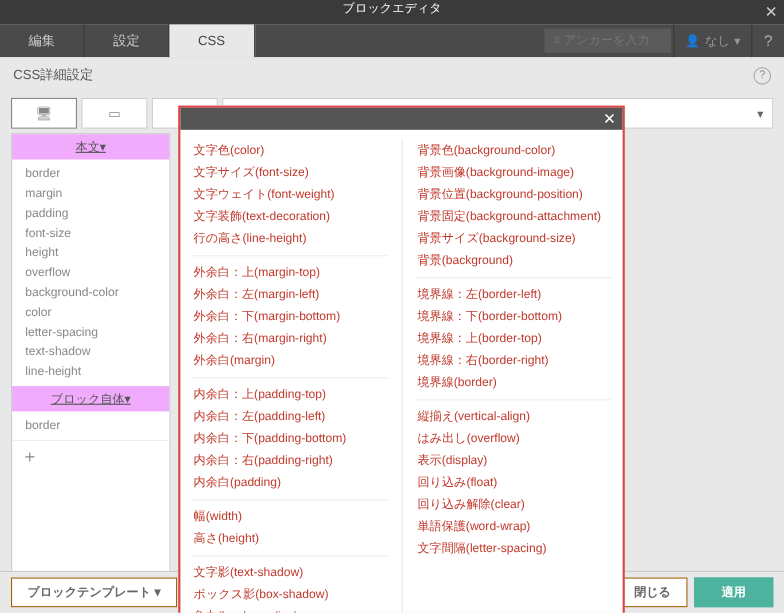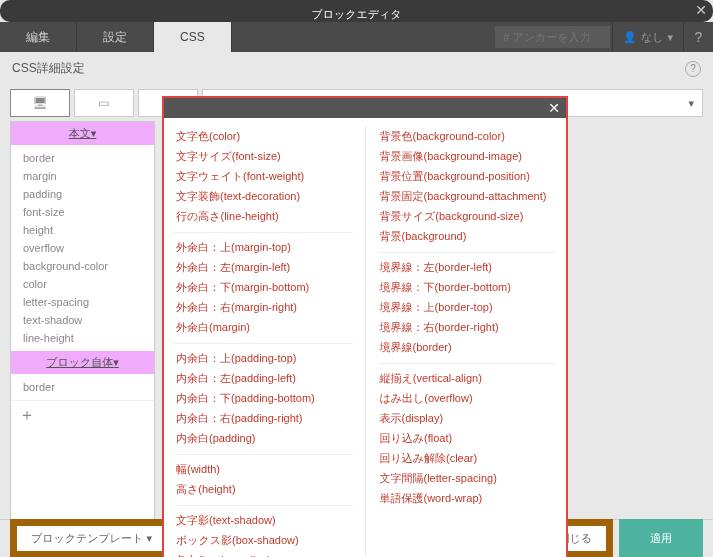--- a/index.html
+++ b/index.html
@@ -11,25 +11,24 @@
     height: 557px;
     overflow: hidden;
     position: relative;
   }
 
   .window-titlebar {
     background: #3a3a3a;
     color: #fff;
     height: 22px;
     display: flex;
-    align-items: flex-end;
+    align-items: flex-start;
     justify-content: center;
     position: relative;
     font-size: 11px;
-    border-radius: 10px;
   }
   .window-titlebar .close {
     position: absolute;
     right: 6px;
     top: 2px;
     color: #ccc;
     cursor: pointer;
     font-size: 14px;
   }
 
@@ -230,26 +229,27 @@
     right: 0;
     background: #e8e8e8;
     border-top: 1px solid #ccc;
     height: 38px;
     display: flex;
     align-items: center;
     padding: 0 10px;
     gap: 6px;
   }
   .bottombar .btn {
-    border: 7px solid #a16207;
+    border: 1px solid #a16207;
     background: #fff;
     padding: 5px 14px;
     font-size: 11px;
     color: #666;
     cursor: pointer;
+    font-weight: bold;
   }
   .bottombar .btn.gear {
     padding: 5px 8px;
   }
   .bottombar .btn.primary {
     background: #4db39e;
     border-color: #4db39e;
     color: #fff;
     padding: 5px 24px;
   }
@@ -382,22 +382,22 @@
         <div class="item">境界線：上(border-top)</div>
         <div class="item">境界線：右(border-right)</div>
         <div class="item">境界線(border)</div>
       </div>
       <div class="group">
         <div class="item">縦揃え(vertical-align)</div>
         <div class="item">はみ出し(overflow)</div>
         <div class="item">表示(display)</div>
         <div class="item">回り込み(float)</div>
         <div class="item">回り込み解除(clear)</div>
+        <div class="item">単語保護(word-wrap)</div>
         <div class="item">文字間隔(letter-spacing)</div>
-        <div class="item">単語保護(word-wrap)</div>
       </div>
     </div>
   </div>
 </div>
 
 <div class="bottombar">
   <button class="btn">
     <span>ブロックテンプレート</span>
     <span> ▾</span>
   </button>

